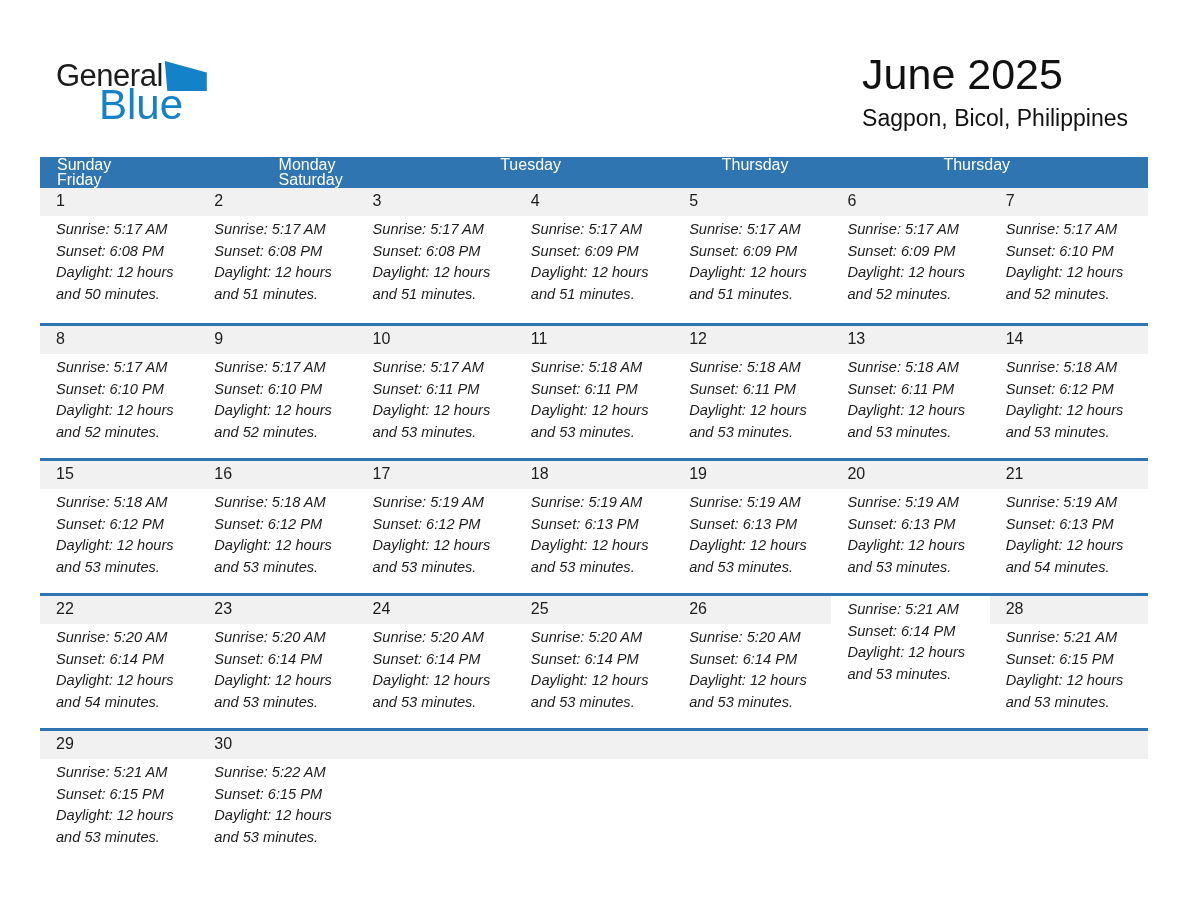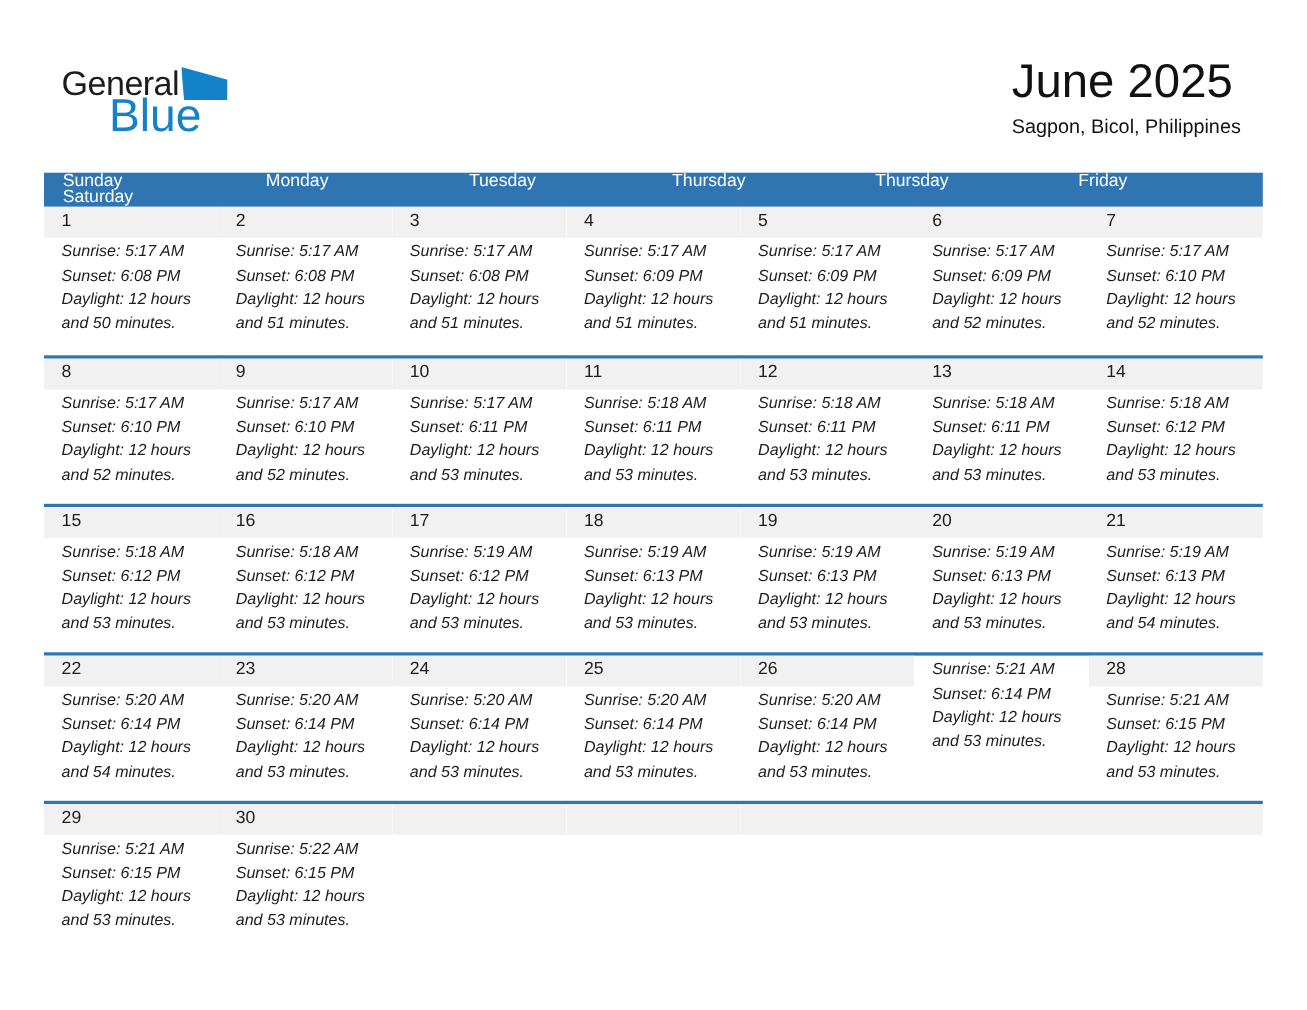--- a/index.html
+++ b/index.html
@@ -21,25 +21,25 @@
   .logo{position:absolute;left:56px;top:60px;}
   .logo-row{display:flex;align-items:flex-end;}
   .logo-general{font-size:31px;line-height:1;color:#1c1c1c;letter-spacing:-0.5px;}
   .logo-triangle{width:42px;height:30px;margin-left:2px;background:var(--logo-blue);
     clip-path:polygon(0 0,100% 38%,100% 100%,6% 100%);}
   .logo-blue-word{font-size:42px;line-height:1;color:var(--logo-blue);margin-top:-7px;margin-left:43px;}
 
   
   .title-block{position:absolute;right:60px;top:50px;text-align:left;}
   .month-title{font-size:43px;line-height:1.15;color:#111;}
-  .location{font-size:18px;margin-top:6px;color:#111;}
+  .location{font-size:23px;margin-top:6px;color:#111;}
 
   
   .calendar{position:absolute;left:40px;top:157px;width:1108px;}
-  .weekday-row{display:grid;grid-template-columns:repeat(6,1fr);background:var(--header-bg);height:31px;align-items:center;}
+  .weekday-row{display:grid;grid-template-columns:repeat(5,1fr);background:var(--header-bg);height:31px;align-items:center;}
   .weekday-cell{color:#fff;font-size:16px;padding-left:17px;overflow:hidden;white-space:nowrap;}
   .week{display:grid;grid-template-columns:repeat(7,1fr);height:135px;box-sizing:border-box;background:#fff;}
   .week + .week{border-top:3px solid var(--separator);}
   .day-cell{overflow:hidden;}
   .day-band{height:28px;background:var(--band);font-size:16px;padding:4px 0 0 16px;box-sizing:border-box;color:#1c1c1c;}
   .day-body{padding:3px 8px 0 16px;font-size:14.6px;line-height:21.5px;color:#1c1c1c;font-style:italic;}
 </style>
 </head>
 <body>
 

